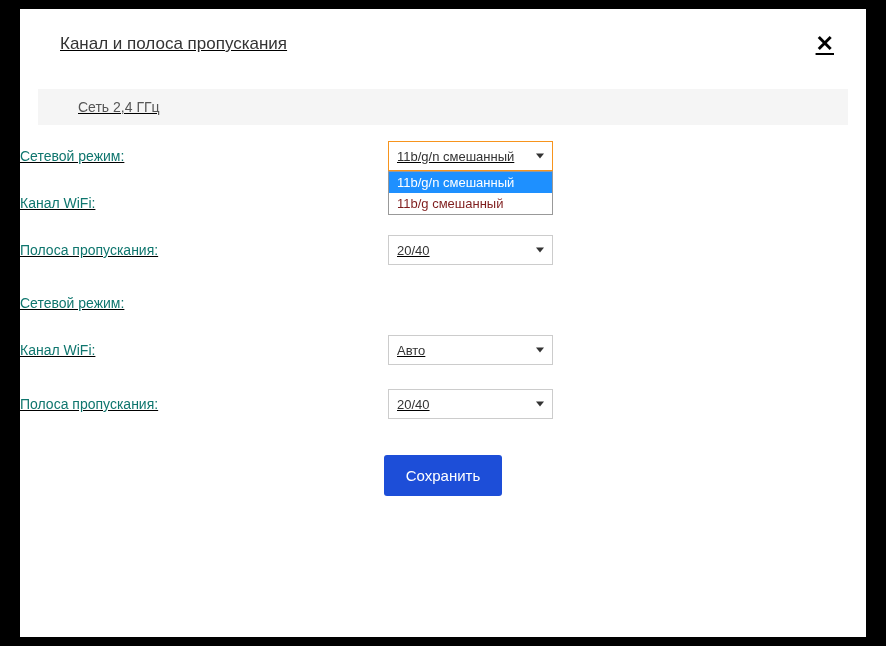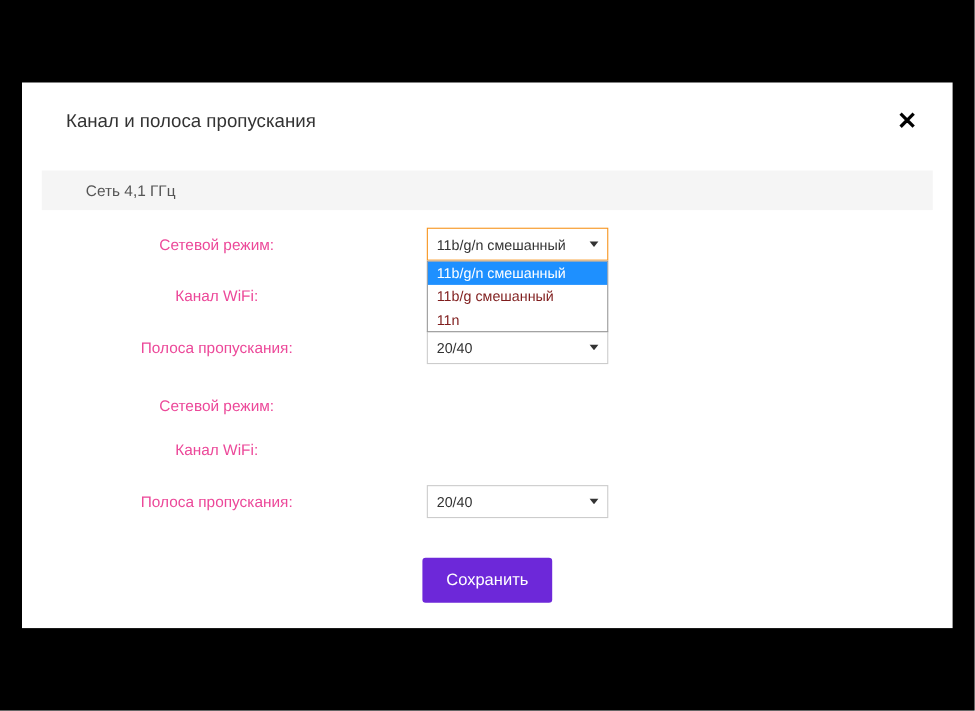--- a/index.html
+++ b/index.html
@@ -8,23 +8,24 @@
       background: #000;
       width: 886px;
       height: 646px;
       display: flex;
       align-items: center;
       justify-content: center;
     }
     .modal {
       background: #fff;
       width: 846px;
-      height: 496px;
+      height: 628px;
       position: relative;
       padding: 0;
+      text-decoration: underline;
     }
     .modal-header {
       padding: 20px 24px 24px 40px;
       display: flex;
       justify-content: space-between;
       align-items: center;
     }
     .modal-title {
       font-size: 17px;
       color: #333;
@@ -46,23 +47,23 @@
       margin: 6px 18px 16px 18px;
     }
     .form-row {
       display: flex;
       align-items: center;
       margin-bottom: 24px;
       position: relative;
     }
     .form-label {
       width: 368px;
-      text-align: center;
+      text-align: left;
       font-size: 14px;
-      color: #ec4899;
+      color: #0f766e;
       padding-right: 14px;
     }
     .select-wrap {
       position: relative;
       width: 165px;
     }
     .select-box {
       width: 165px;
       height: 30px;
       border: 1px solid #ccc;
@@ -105,50 +106,49 @@
     }
     .dropdown-option.selected {
       background: #1e90ff;
       color: #fff;
     }
     .footer {
       text-align: center;
       margin-top: 36px;
     }
     .save-btn {
-      background: #6d28d9;
+      background: #1d4ed8;
       color: #fff;
       border: none;
       border-radius: 3px;
       padding: 12px 22px;
       font-size: 15px;
       cursor: pointer;
     }
   </style>
 </head>
 <body>
 
 <div class="modal">
   <div class="modal-header">
     <div class="modal-title">Канал и полоса пропускания</div>
     <div class="close-btn">✕</div>
   </div>
 
-  <div class="section-header">Сеть 4,1 ГГц</div>
+  <div class="section-header">Сеть 2,4 ГГц</div>
 
   <div class="form-row">
     <div class="form-label">Сетевой режим:</div>
     <div class="select-wrap">
       <div class="select-box active">
         <span>11b/g/n смешанный</span>
       </div>
       <div class="dropdown">
         <div class="dropdown-option selected">11b/g/n смешанный</div>
         <div class="dropdown-option">11b/g смешанный</div>
-        <div class="dropdown-option">11n</div>
       </div>
     </div>
   </div>
 
   <div class="form-row">
     <div class="form-label">Канал WiFi:</div>
   </div>
 
   <div class="form-row">
     <div class="form-label">Полоса пропускания:</div>
@@ -159,20 +159,25 @@
     </div>
   </div>
 
 
   <div class="form-row" style="margin-top:30px">
     <div class="form-label">Сетевой режим:</div>
   </div>
 
   <div class="form-row">
     <div class="form-label">Канал WiFi:</div>
+    <div class="select-wrap">
+      <div class="select-box">
+        <span>Авто</span>
+      </div>
+    </div>
   </div>
 
   <div class="form-row">
     <div class="form-label">Полоса пропускания:</div>
     <div class="select-wrap">
       <div class="select-box">
         <span>20/40</span>
       </div>
     </div>
   </div>

